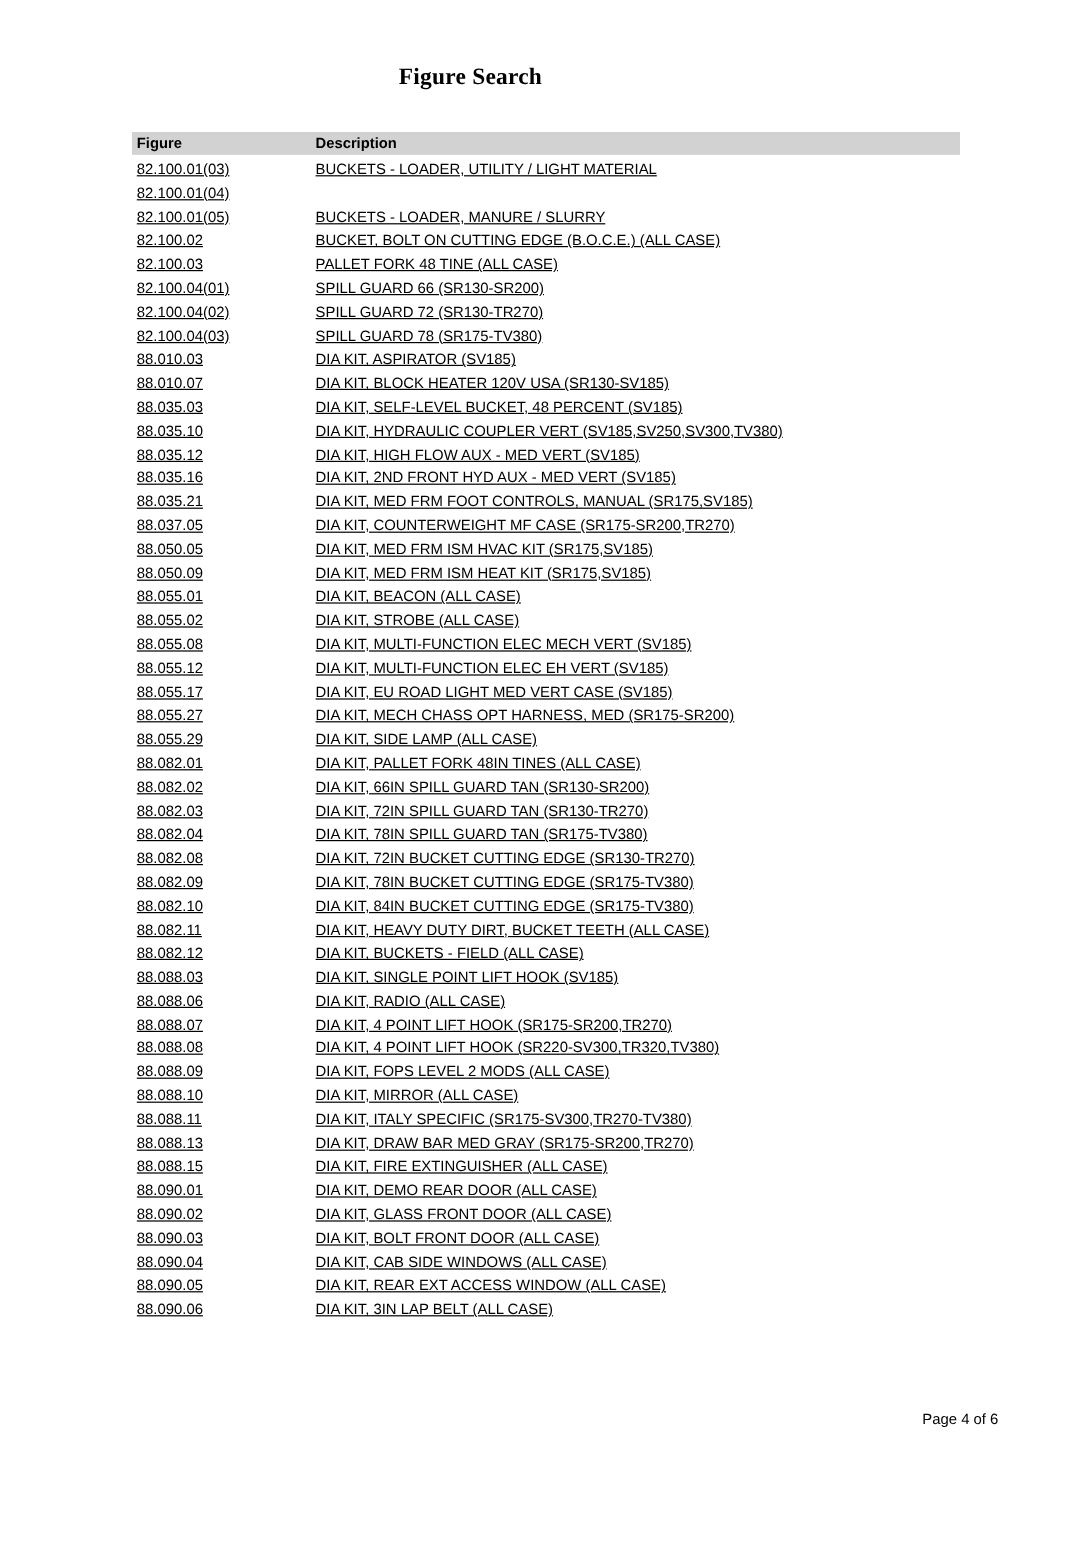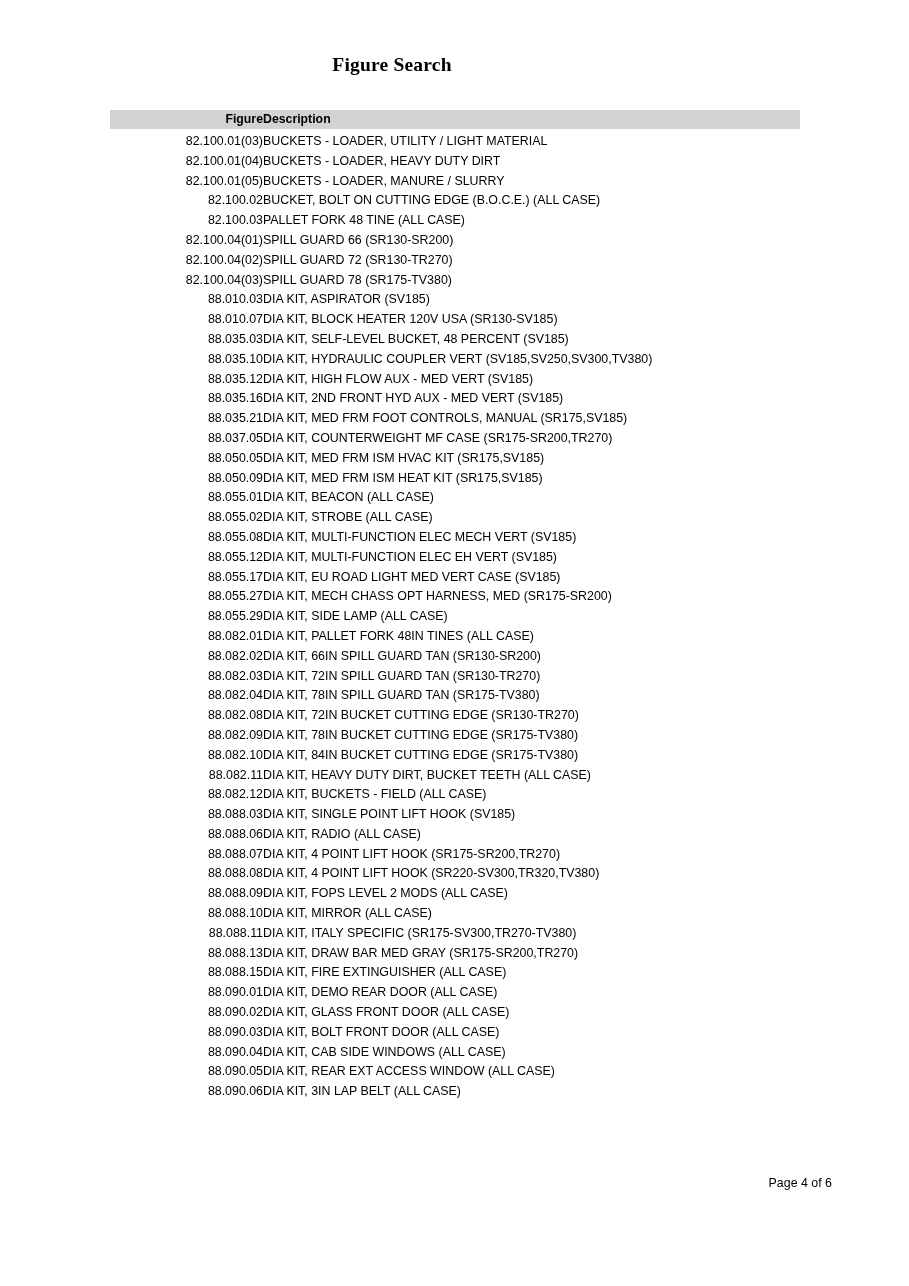--- a/index.html
+++ b/index.html
@@ -55,30 +55,31 @@
     padding: 1px 0 2px 0;
   }
   .thead .th {
     font-size: 12.3px;
     font-weight: bold;
     line-height: 15px;
     color: #000;
     white-space: nowrap;
   }
 
-  .col-figure  { width: 153px; flex: 0 0 153px; padding-left: 4px; box-sizing: border-box; text-align: right; }
+  .col-figure  { width: 153px; flex: 0 0 153px; padding-left: 4px; box-sizing: border-box; }
   .col-desc    { flex: 1 1 auto; }
 
   .tbody {
     padding-top: 3px;
   }
   .trow {
     display: flex;
     align-items: baseline;
     height: 19.8px;
+    text-decoration: underline;
   }
   .trow .cell {
     font-size: 12.4px;
     line-height: 19.8px;
     color: #000;
     white-space: nowrap;
   }
 
   
   .footer {
@@ -106,21 +107,20 @@
       <div class="th col-desc">Description</div>
     </div>
 
     <div class="tbody" id="table-body">
         <div class="trow">
           <div class="cell col-figure">82.100.01(03)</div>
           <div class="cell col-desc">BUCKETS - LOADER, UTILITY / LIGHT MATERIAL</div>
         </div>
         <div class="trow">
           <div class="cell col-figure">82.100.01(04)</div>
-          <div class="cell col-desc">BUCKETS - LOADER, HEAVY DUTY DIRT</div>
         </div>
         <div class="trow">
           <div class="cell col-figure">82.100.01(05)</div>
           <div class="cell col-desc">BUCKETS - LOADER, MANURE / SLURRY</div>
         </div>
         <div class="trow">
           <div class="cell col-figure">82.100.02</div>
           <div class="cell col-desc">BUCKET, BOLT ON CUTTING EDGE (B.O.C.E.) (ALL CASE)</div>
         </div>
         <div class="trow">

